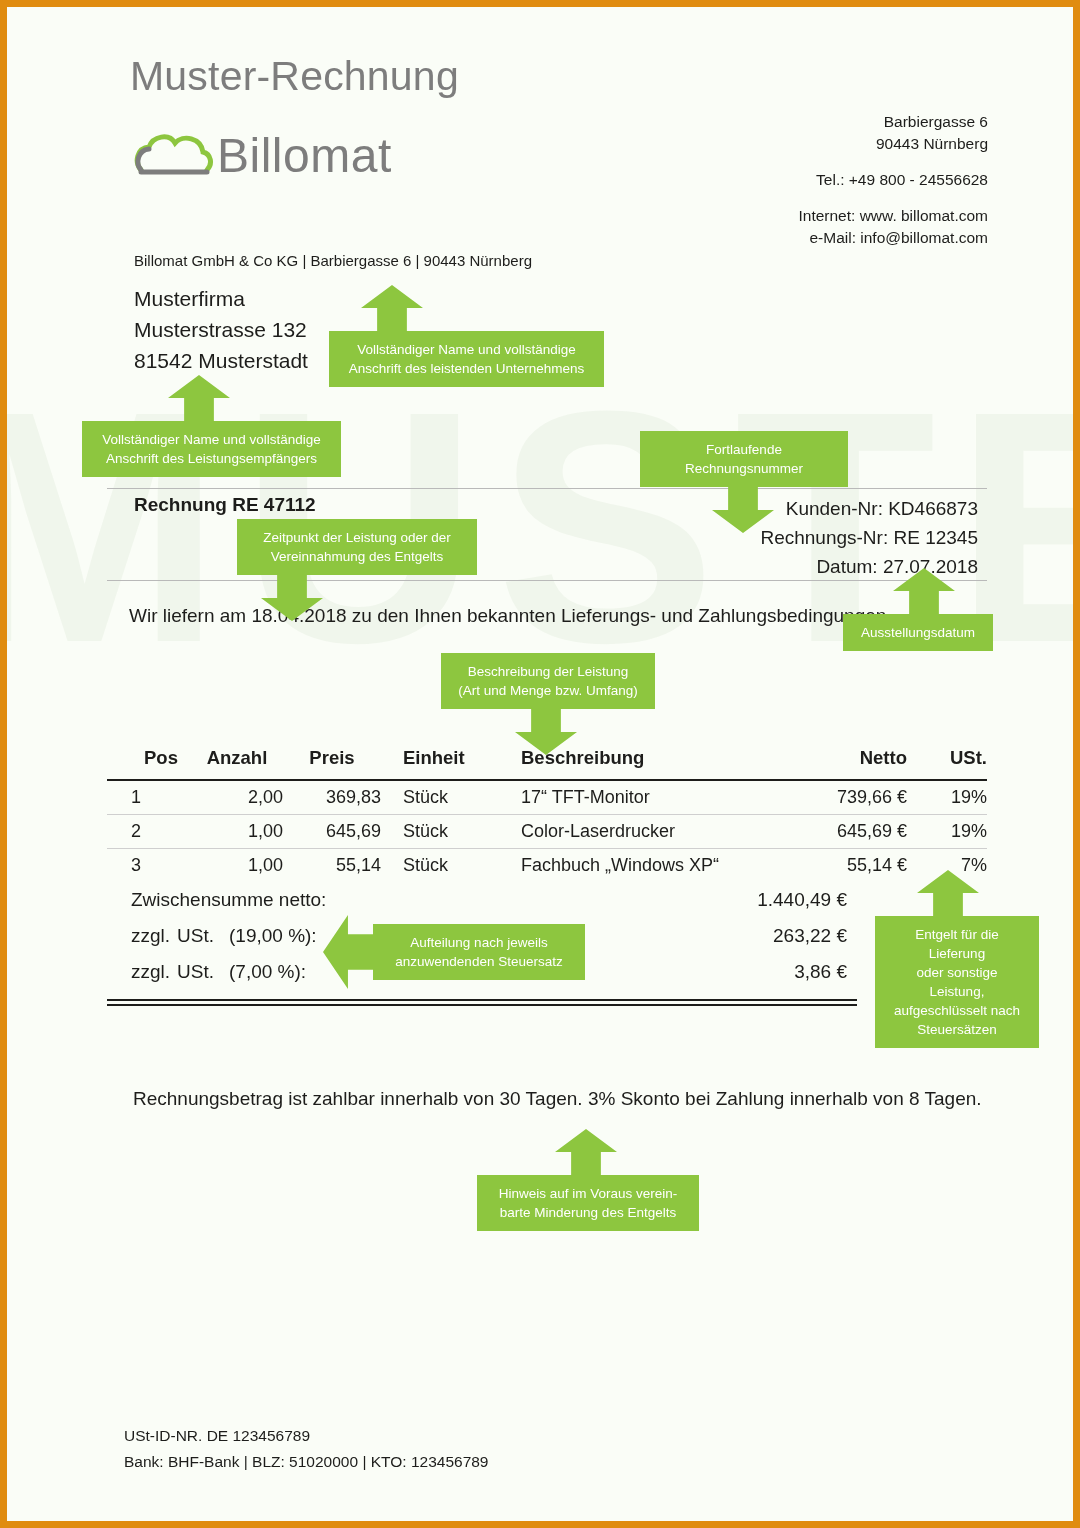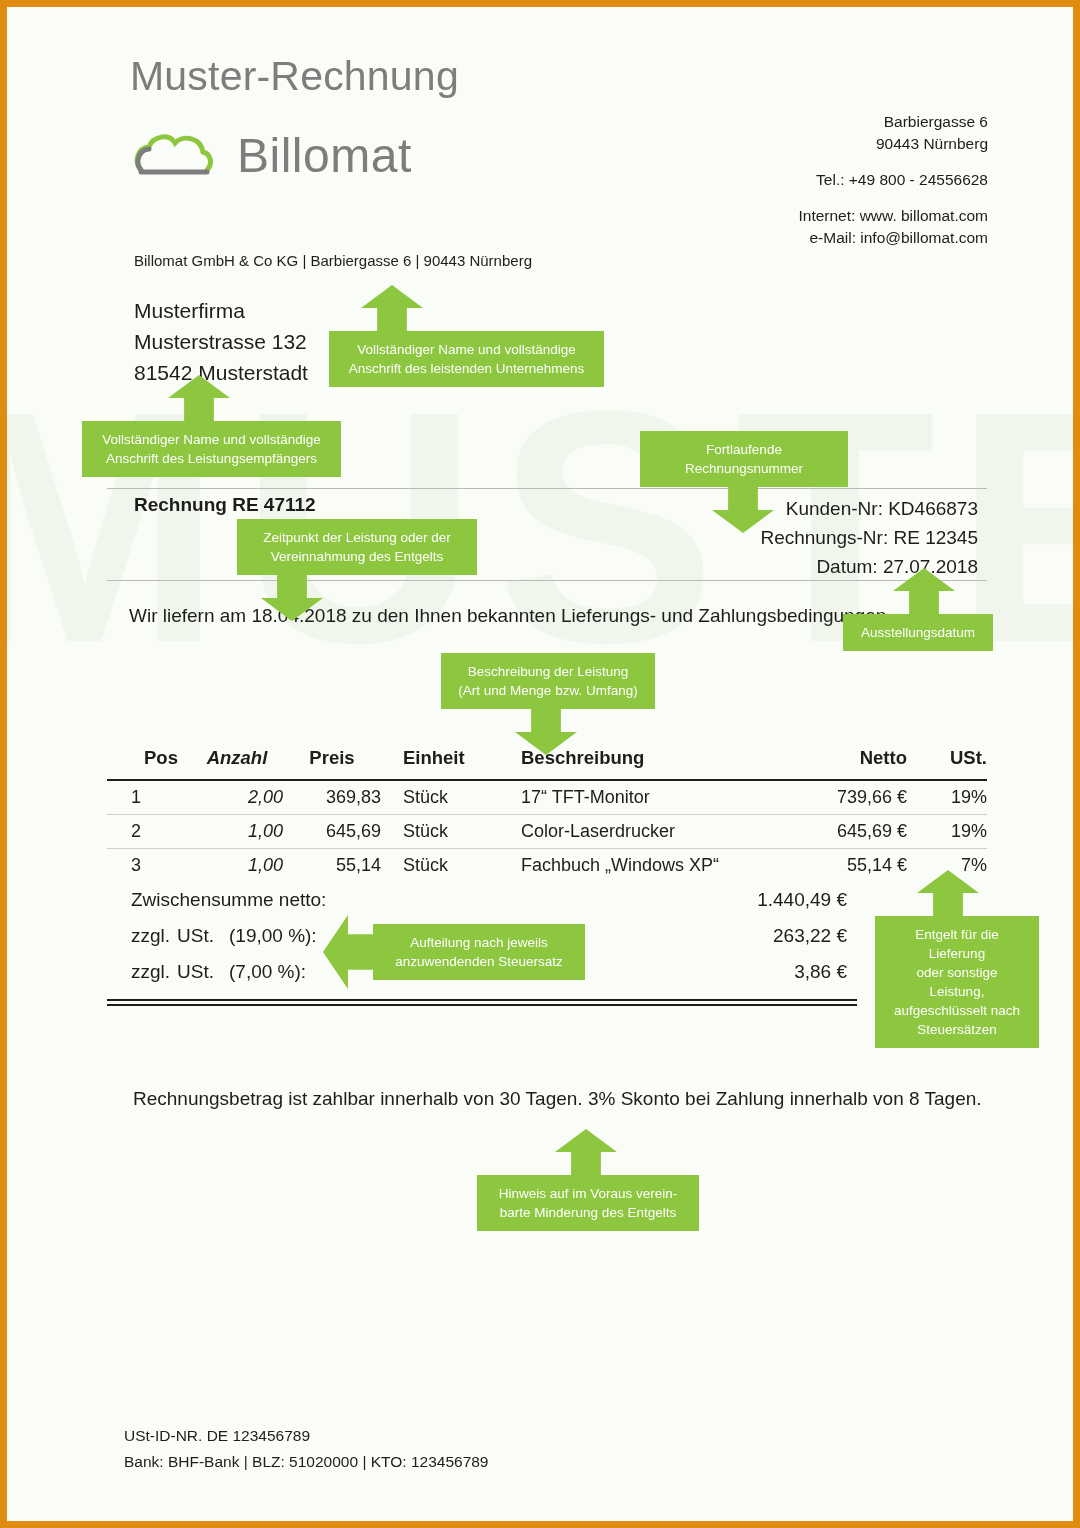--- a/index.html
+++ b/index.html
@@ -49,21 +49,21 @@
     left: 123px; top: 46px;
     font-size: 41px;
     color: #7d7d7d;
     font-weight: 400;
     letter-spacing: .2px;
   }
   #logo-wrap {
     left: 126px; top: 123px;
     display: flex;
     align-items: center;
-    gap: 20px;
+    gap: 0;
   }
   #logo-word {
     font-size: 48px;
     color: #7d7d7d;
     font-weight: 400;
     letter-spacing: .5px;
     line-height: 1;
   }
 
   #company-contact {
@@ -75,21 +75,21 @@
   }
   #company-contact .gap { height: 14px; }
 
   
   #sender-line {
     left: 127px; top: 245px;
     font-size: 15px;
     color: #1d1d1b;
   }
   #recipient {
-    left: 127px; top: 288px;
+    left: 127px; top: 276px;
     font-size: 21px;
     line-height: 31px;
     color: #1d1d1b;
   }
 
   
   .hrule {
     left: 100px;
     width: 880px;
     height: 1px;
@@ -127,21 +127,21 @@
     padding: 0 0 10px 0;
     border-bottom: 2px solid #1d1d1b;
     font-size: 18.5px;
   }
   #items td {
     padding: 6px 0 6px 0;
     border-bottom: 1px solid #cfcfcf;
   }
   #items tr:last-child td { border-bottom: none; }
   .c-pos    { width: 60px;  text-align: left;  padding-left: 24px !important; }
-  .c-anzahl { width: 92px;  text-align: right; font-style: italic; }
+  .c-anzahl { width: 92px;  text-align: right; }
   .c-preis  { width: 98px;  text-align: right; }
   .c-einheit{ width: 96px;  text-align: left;  padding-left: 22px !important; }
   .c-besch  { text-align: left; padding-left: 22px !important; }
   .c-netto  { width: 130px; text-align: right; }
   .c-ust    { width: 80px;  text-align: right; }
   th.c-pos, th.c-anzahl, th.c-preis { text-align: center; }
   th.c-anzahl, th.c-preis { text-align: center; }
   th.c-netto { text-align: right; }
   th.c-ust { text-align: right; }
 

